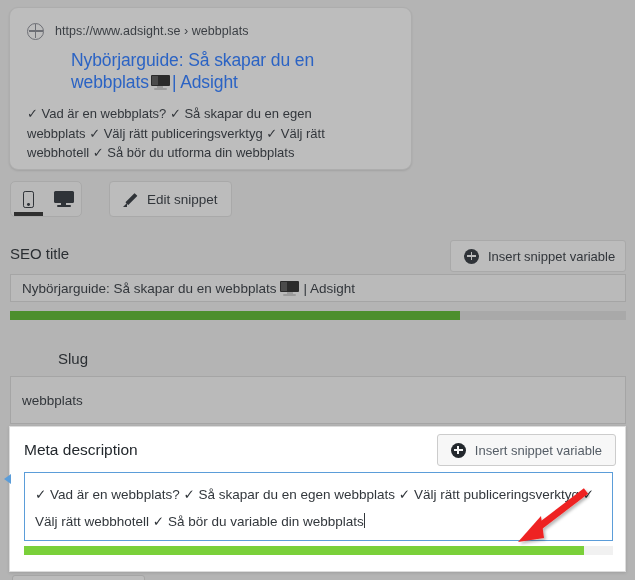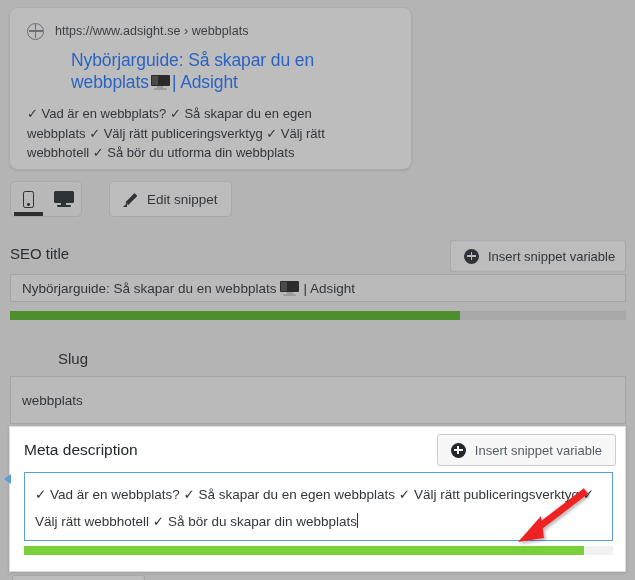--- a/index.html
+++ b/index.html
@@ -506,21 +506,21 @@
 
 <div class="meta-card">
   <div class="meta-label">Meta description</div>
   <div class="meta-insert-btn">
     <span class="plus-circle"></span>
     <span>Insert snippet variable</span>
   </div>
   <div class="blue-pointer"></div>
   <div class="meta-textarea">
     <span>✓ Vad är en webbplats? ✓ Så skapar du en egen webbplats ✓ Välj rätt publiceringsverktyg ✓</span>
-    <span>Välj rätt webbhotell ✓ Så bör du skapar din webbplats</span><span class="caret"></span>
+    <span>Välj rätt webbhotell ✓ Så bör du variable din webbplats</span><span class="caret"></span>
   </div>
   <div class="meta-progress-track">
     <div class="meta-progress-fill" id="metaFill" style="width: 95%; background: rgb(122, 208, 58);"></div>
   </div>
 </div>
 
 <svg class="red-arrow" viewBox="0 0 90 62">
   <defs>
     <filter id="shadow" x="-30%" y="-30%" width="180%" height="180%">
       <feDropShadow dx="2" dy="2" stdDeviation="1.6" flood-color="#000" flood-opacity="0.28"></feDropShadow>

